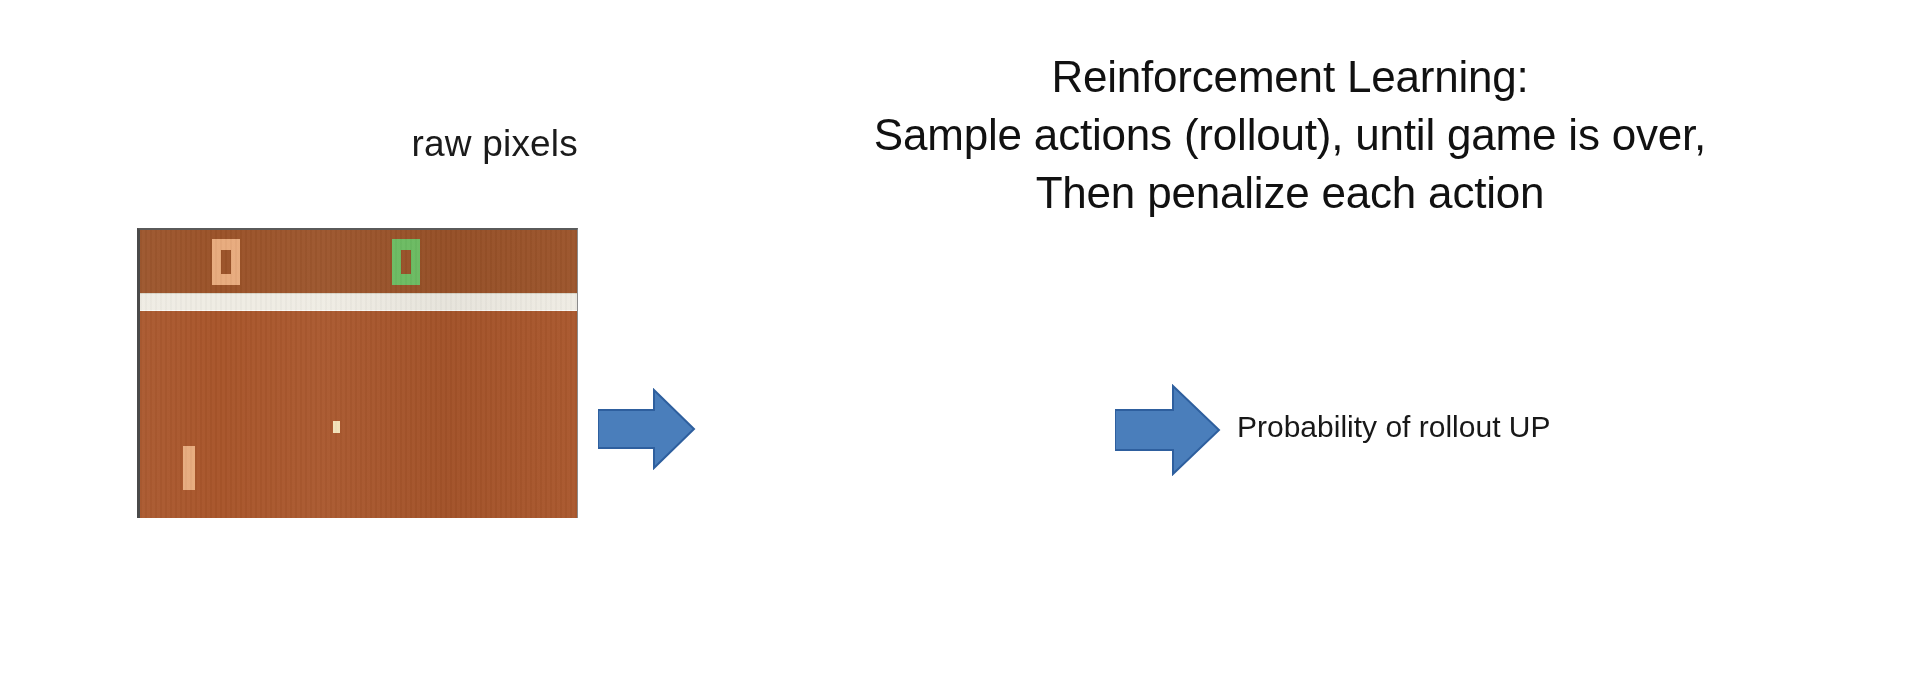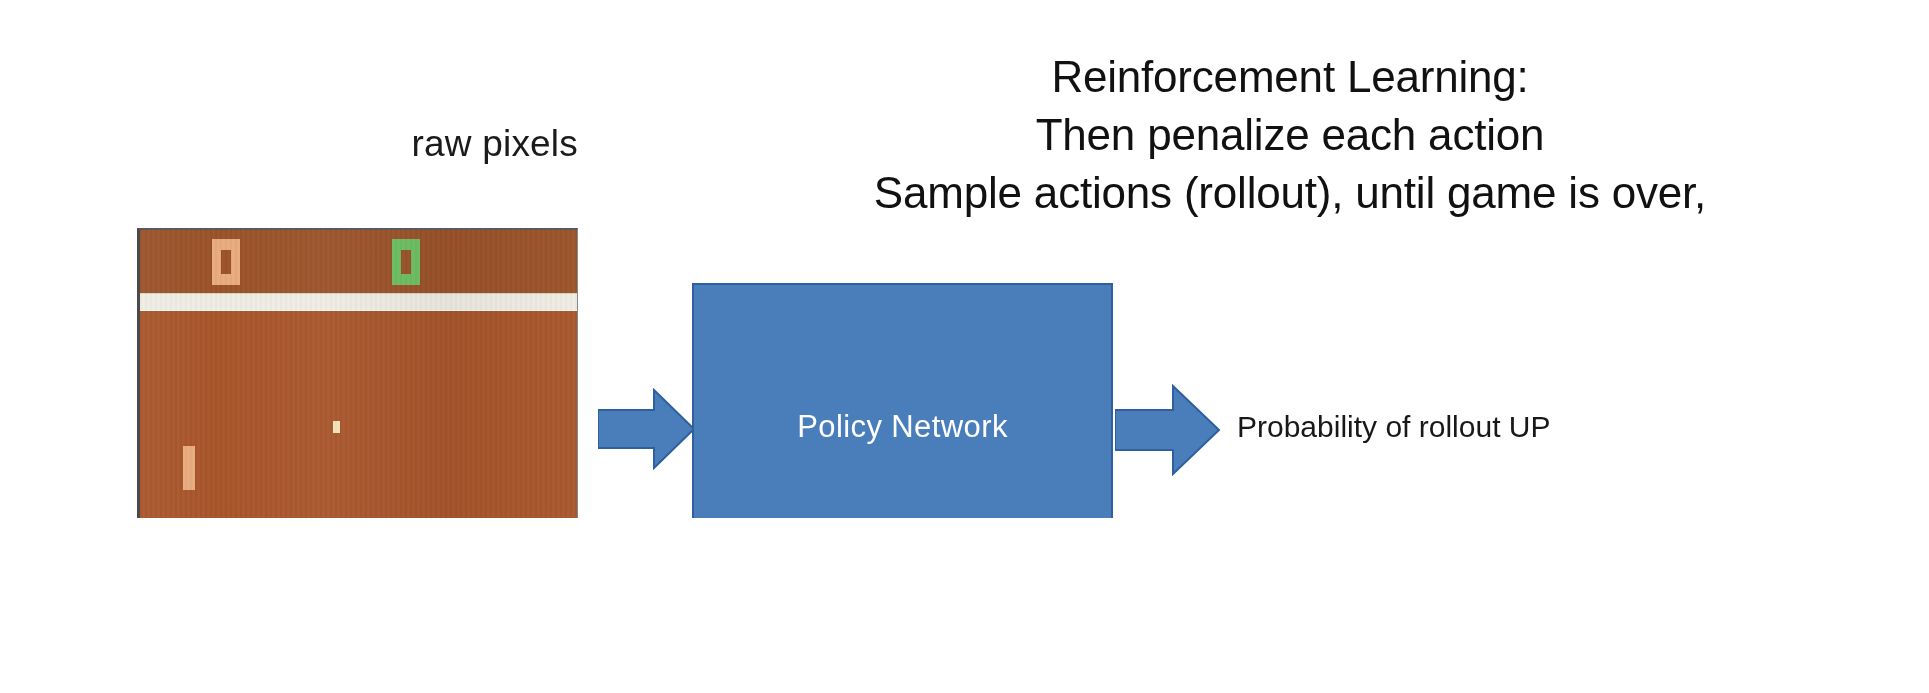--- a/index.html
+++ b/index.html
@@ -223,22 +223,22 @@
     width: 1351px;
   }
 </style>
 </head>
 <body>
 
 <div id="slide">
 
   <div id="header-block">
     <div class="header-line">Reinforcement Learning:</div>
+    <div class="header-line">Sample actions (rollout), until game is over,</div>
     <div class="header-line">Then penalize each action</div>
-    <div class="header-line">Sample actions (rollout), until game is over,</div>
   </div>
 
   <div id="raw-pixels-label">raw pixels</div>
 
   <div id="pong-screen">
     <div id="pong-score-band"></div>
     <div class="pong-digit" id="pong-score-left"></div>
     <div class="pong-digit" id="pong-score-right"></div>
     <div id="pong-divider"></div>
     <div id="pong-paddle-left"></div>
@@ -246,23 +246,20 @@
     <div id="pong-paddle-right"></div>
     <div id="pong-texture"></div>
   </div>
 
   <div class="block-arrow" id="arrow-input">
     <svg viewBox="0 0 98 82" preserveAspectRatio="none" aria-hidden="true">
       <polygon points="0,22 56,22 56,2 96,41 56,80 56,60 0,60" fill="#4a7ebb" stroke="#2e5f9e" stroke-width="2"></polygon>
     </svg>
   </div>
 
-  <div id="policy-network-box">
-    <span id="policy-network-label">Policy Network</span>
-  </div>
 
   <div class="block-arrow" id="arrow-output">
     <svg viewBox="0 0 106 92" preserveAspectRatio="none" aria-hidden="true">
       <polygon points="0,26 58,26 58,2 104,46 58,90 58,66 0,66" fill="#4a7ebb" stroke="#2e5f9e" stroke-width="2"></polygon>
     </svg>
   </div>
 
   <div id="output-label">Probability of rollout UP</div>
 
   <div class="bottom-bar" id="bottom-bar-left"></div>

